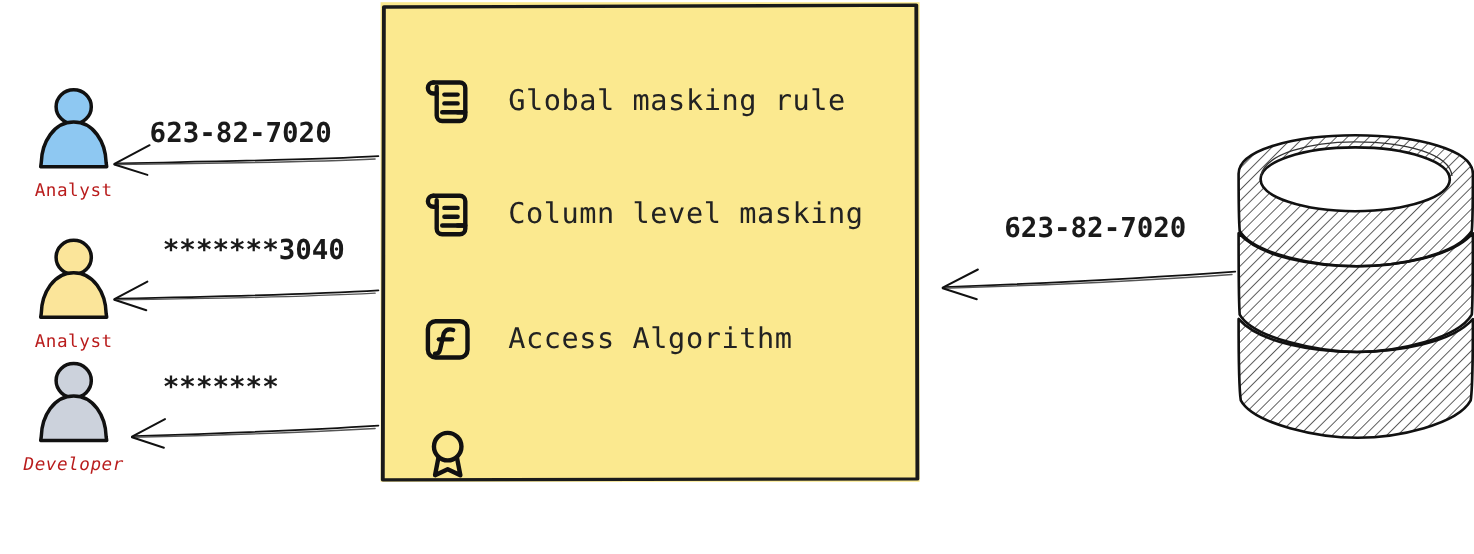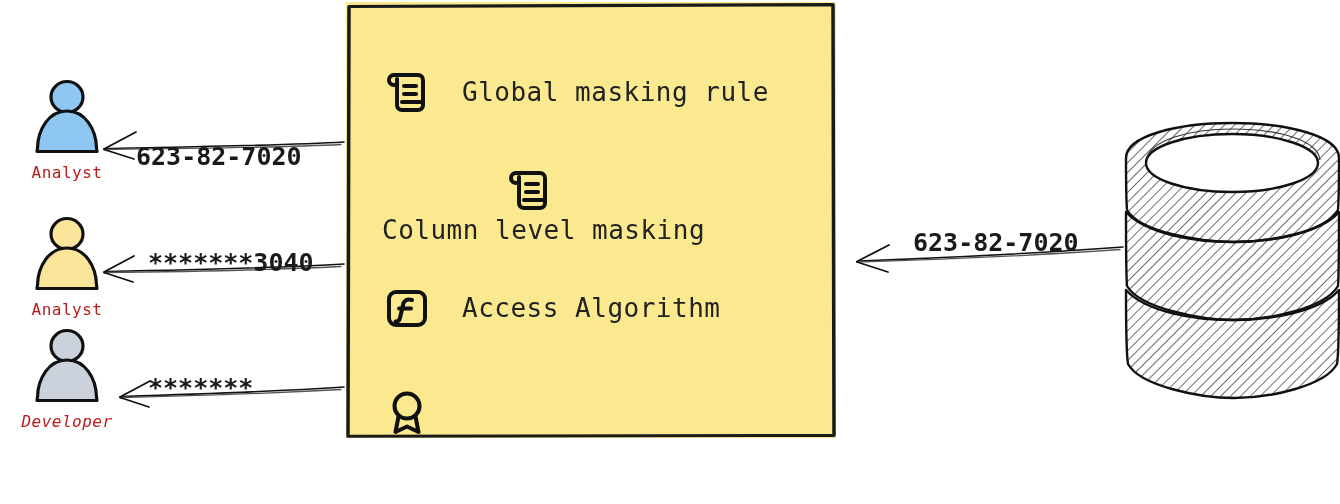--- a/index.html
+++ b/index.html
@@ -44,21 +44,20 @@
   .arrow-group { position: absolute; }
   .arrow-group svg { display: block; overflow: visible; }
   .arrow-label {
     position: absolute;
     font-family: "DejaVu Sans Mono", "Liberation Mono", monospace;
     font-size: 25px;
     font-weight: bold;
     color: #1a1a1a;
     white-space: nowrap;
     letter-spacing: 0px;
-    margin-top: 36px;
   }
 
   
   #policy-panel {
     position: absolute;
     left: 346px;
     top: 2px;
     width: 490px;
     height: 436px;
     background: #fbe98f;
@@ -188,21 +187,21 @@
             <path d="M12 8 h24 a5 5 0 0 1 5 5 v22 h-7" fill="none" stroke="#111" stroke-width="4" stroke-linecap="round" stroke-linejoin="round"></path>
             <path d="M12 8 a5 5 0 0 0 -5 5 a5 5 0 0 0 5 5 h3" fill="none" stroke="#111" stroke-width="4" stroke-linecap="round" stroke-linejoin="round"></path>
             <path d="M15 12 v26 a5 5 0 0 0 5 5 h16 a5 5 0 0 0 5 -5 v-3 h-21" fill="none" stroke="#111" stroke-width="4" stroke-linecap="round" stroke-linejoin="round"></path>
             <line x1="22" y1="19" x2="34" y2="19" stroke="#111" stroke-width="4" stroke-linecap="round"></line>
             <line x1="22" y1="27" x2="34" y2="27" stroke="#111" stroke-width="4" stroke-linecap="round"></line>
           </svg>
         </span>
         <span class="policy-text">Global masking rule</span>
       </div>
 
-      <div class="policy-item" style="top:163px;flex-direction:column;">
+      <div class="policy-item" style="top:163px;">
         <span class="policy-icon">
           <svg viewBox="0 0 50 50">
             <path d="M12 8 h24 a5 5 0 0 1 5 5 v22 h-7" fill="none" stroke="#111" stroke-width="4" stroke-linecap="round" stroke-linejoin="round"></path>
             <path d="M12 8 a5 5 0 0 0 -5 5 a5 5 0 0 0 5 5 h3" fill="none" stroke="#111" stroke-width="4" stroke-linecap="round" stroke-linejoin="round"></path>
             <path d="M15 12 v26 a5 5 0 0 0 5 5 h16 a5 5 0 0 0 5 -5 v-3 h-21" fill="none" stroke="#111" stroke-width="4" stroke-linecap="round" stroke-linejoin="round"></path>
             <line x1="22" y1="19" x2="34" y2="19" stroke="#111" stroke-width="4" stroke-linecap="round"></line>
             <line x1="22" y1="27" x2="34" y2="27" stroke="#111" stroke-width="4" stroke-linecap="round"></line>
           </svg>
         </span>
         <span class="policy-text">Column level masking</span>

